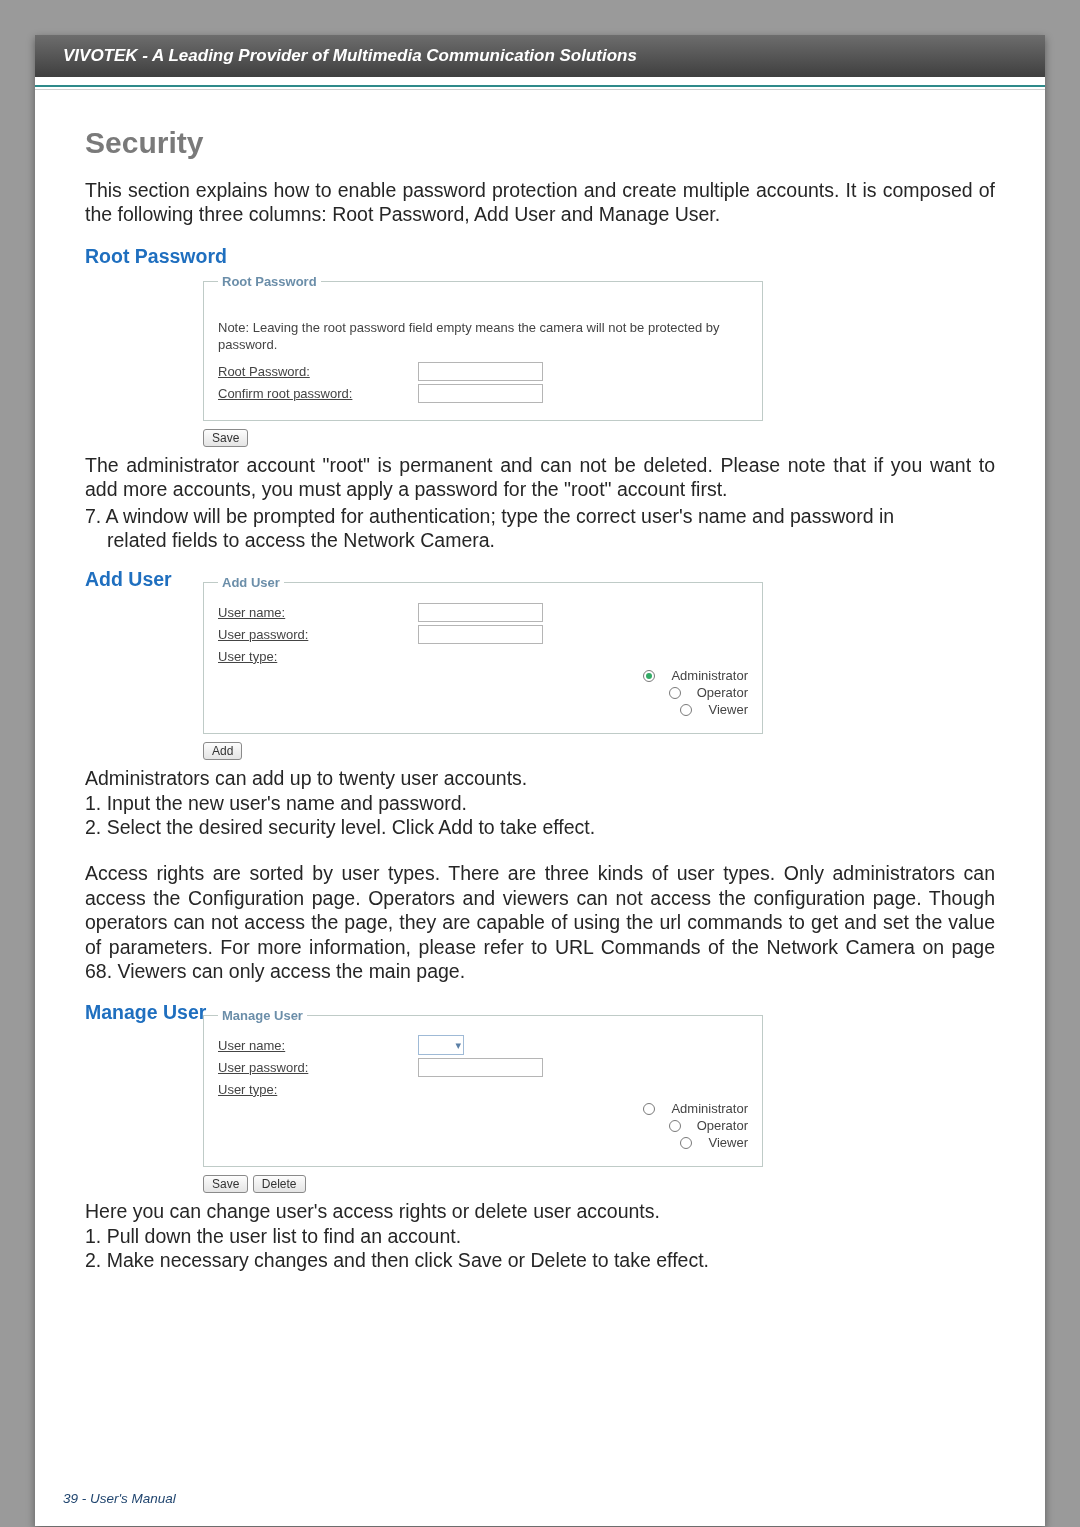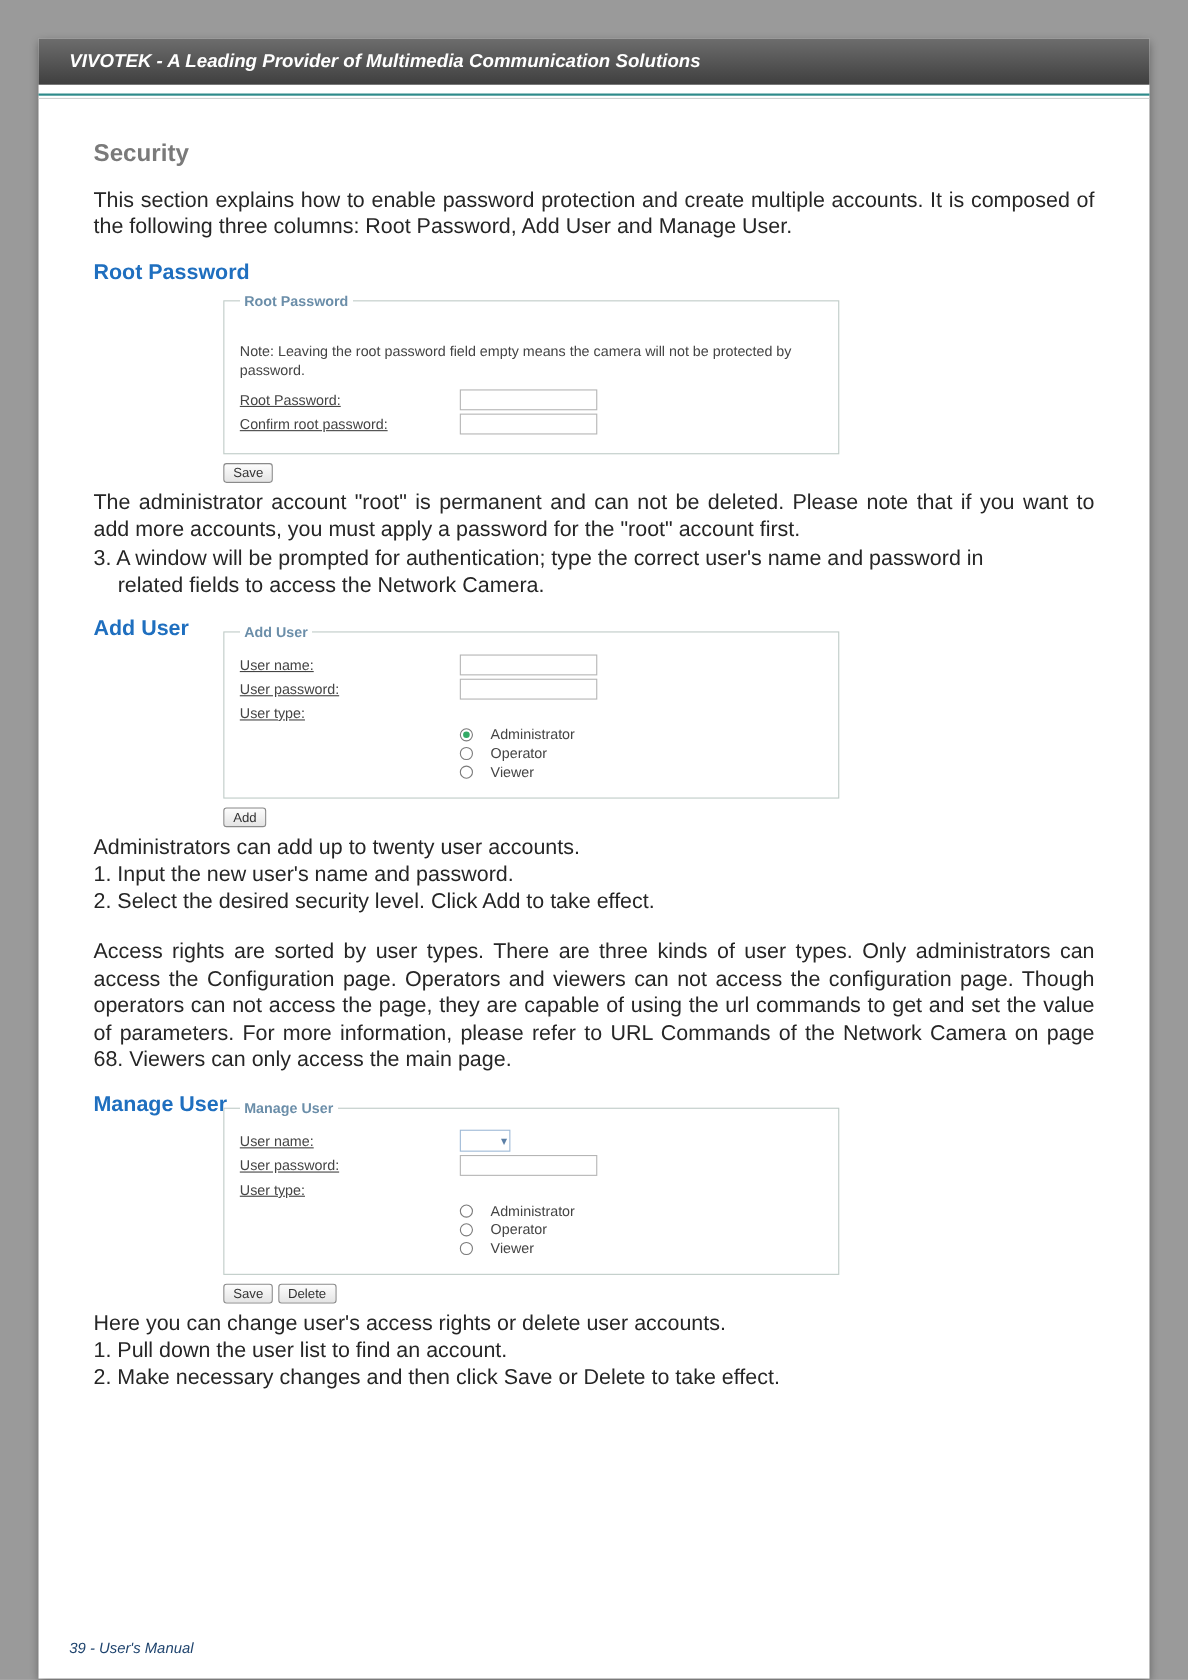--- a/index.html
+++ b/index.html
@@ -22,21 +22,21 @@
   }
   .header-bar span {
     color: #fff;
     font-style: italic;
     font-weight: bold;
     font-size: 17px;
   }
   .teal-rule { height: 2px; background: #2e8a8a; margin-top: 8px; }
   .gray-rule { height: 1px; background: #cfcfcf; margin-top: 2px; }
   .content { padding: 36px 50px 0 50px; }
-  h1.section { font-size: 22px; font-weight: bold; color: #7a7a7a; margin-bottom: 18px; }
+  h1.section { font-size: 30px; font-weight: bold; color: #7a7a7a; margin-bottom: 18px; }
   p.body { font-size: 19.5px; color: #262626; line-height: 1.25; text-align: justify; margin-bottom: 18px; }
   .subhead { font-size: 19.5px; font-weight: bold; color: #1f6fbf; margin-top: 10px; margin-bottom: 6px; }
   .ui-img-wrap { padding-left: 118px; margin-bottom: 2px; }
   fieldset.ui {
     border: 1px solid #bfcbc7;
     width: 560px;
     font-size: 13px;
     color: #444;
     padding: 10px 14px 14px 14px;
     background: #fff;
@@ -56,21 +56,21 @@
     background: #fff;
   }
   .ui-select {
     border: 1px solid #9fbad6;
     height: 20px; width: 46px;
     display: inline-flex; align-items:center; justify-content:flex-end;
     padding-right: 2px; background:#fff;
   }
   .ui-select .chev { color:#5b7fa6; font-size:11px; }
   .radio-col { margin-left: 200px; }
-  .radio-row { display:flex; align-items:center; gap:16px; margin:2px 0; }
+  .radio-row { display:flex; align-items:center; gap:16px; margin:2px 0;justify-content:flex-end; }
   .radio-dot {
     width:12px; height:12px; border:1px solid #7a7a7a; border-radius:50%;
     display:inline-flex; align-items:center; justify-content:center; background:#fff;
   }
   .radio-dot.sel::after { content:""; width:6px; height:6px; background:#3a6; border-radius:50%; }
   .ui-btn {
     display:inline-block;
     border:1px solid #8a8a8a;
     background:linear-gradient(#fdfdfd,#e4e4e4);
     border-radius:3px;
@@ -120,21 +120,21 @@
           <span class="ui-input"></span>
         </div>
       </fieldset>
     </div>
     <div class="btn-row">
       <span class="ui-btn">Save</span>
     </div>
 
     <p class="body" style="margin-bottom:2px;">The administrator account "root" is permanent and can not be deleted. Please note that if you want to add more accounts, you must apply a password for the "root" account first.</p>
     <div class="numlist">
-      <div class="li">3. A window will be prompted for authentication; type the correct user's name and password in</div>
+      <div class="li">7. A window will be prompted for authentication; type the correct user's name and password in</div>
       <div class="li">
           <span class="indent">related fields to access the Network Camera.</span>
         </div>
     </div>
 
     <div class="subhead" style="margin-top:16px;">Add User</div>
     <div class="ui-img-wrap" style="margin-top:-22px;">
       <fieldset class="ui">
         <legend>Add User</legend>
         <div class="ui-row">

